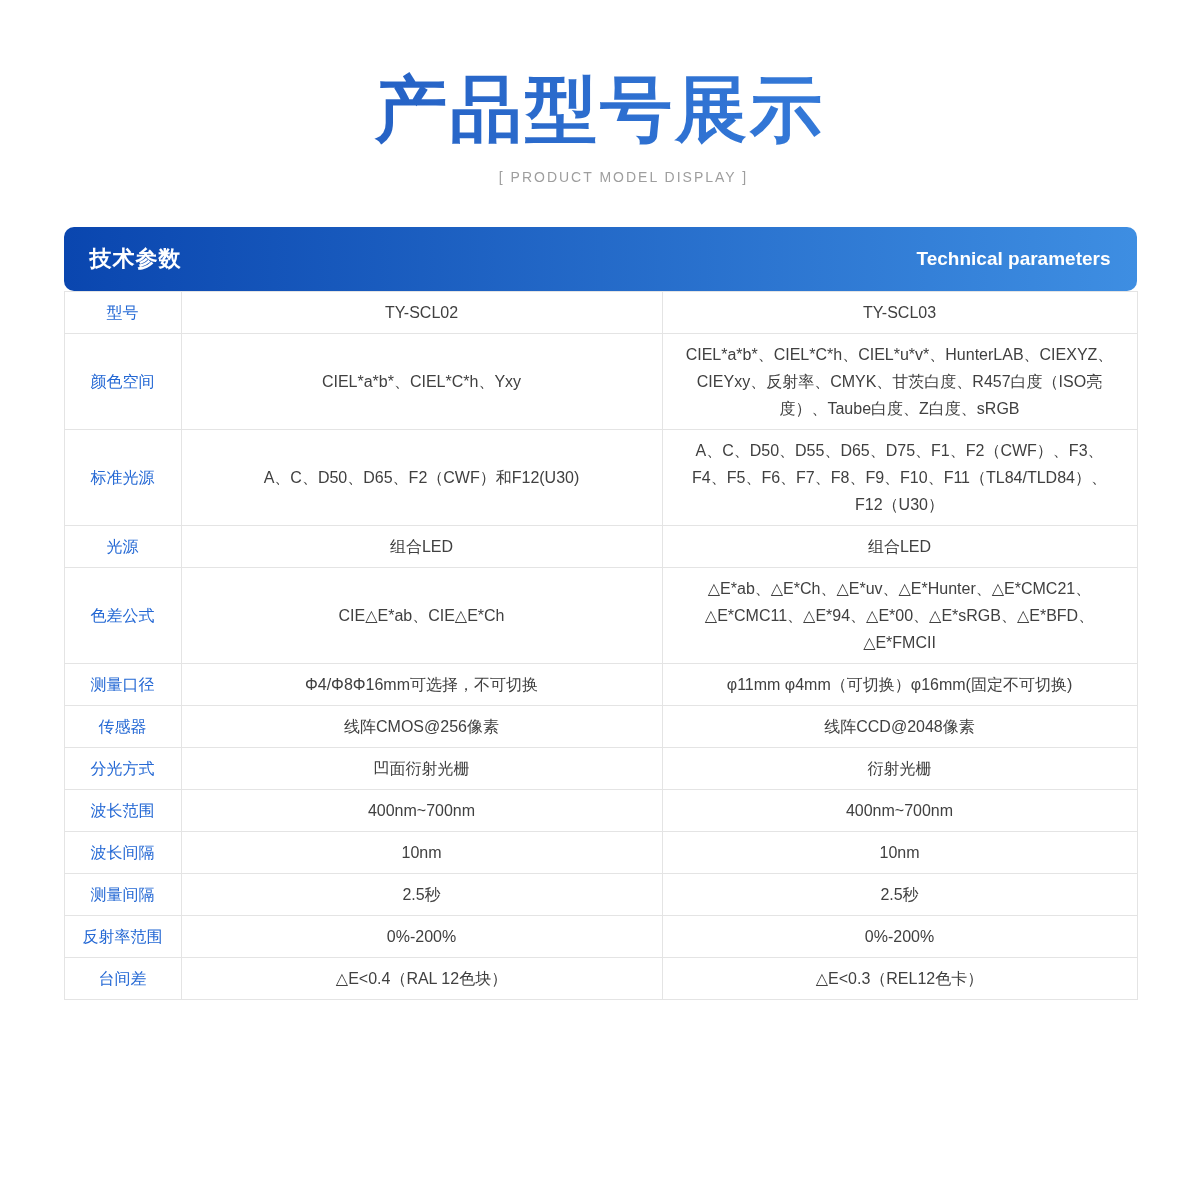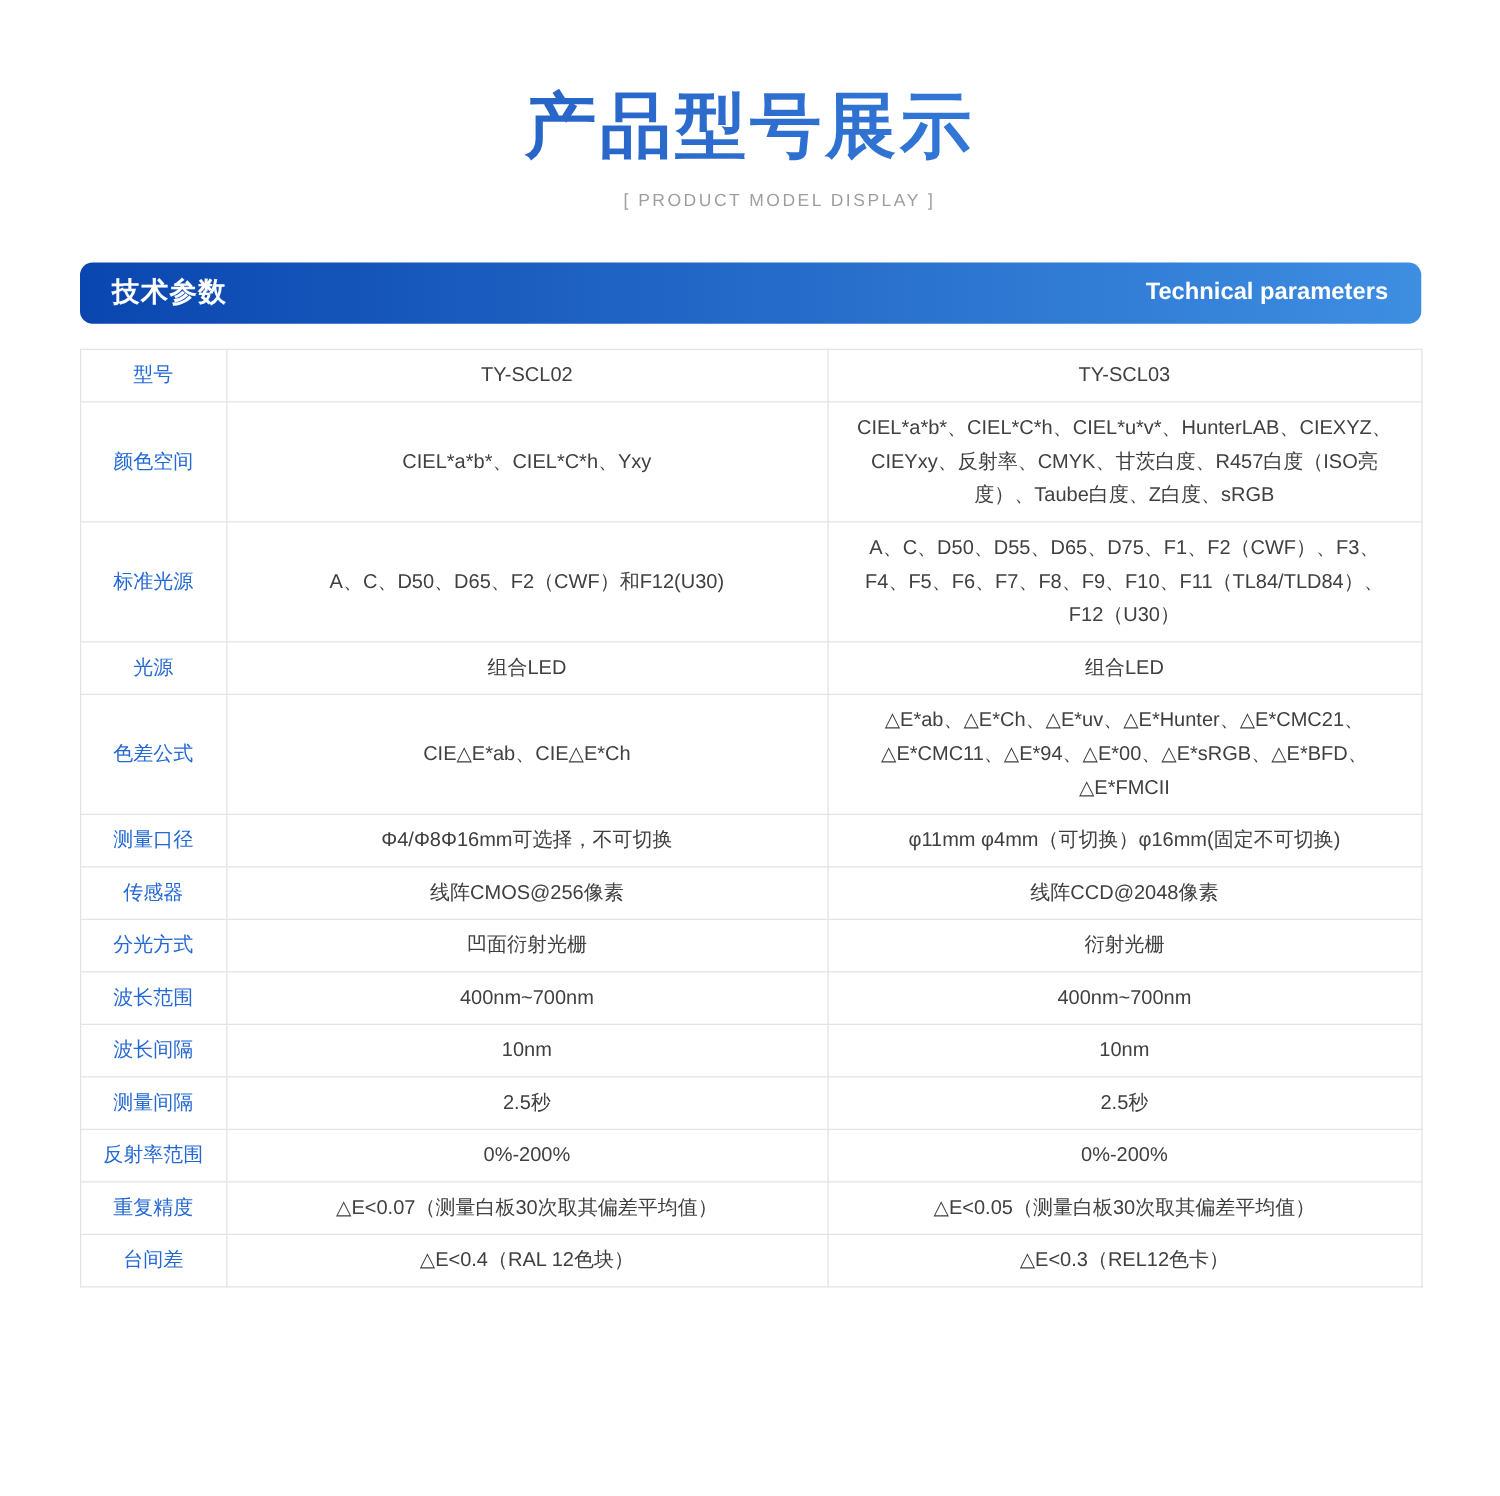--- a/index.html
+++ b/index.html
@@ -18,21 +18,21 @@
     width:1200px;
     min-height:1197px;
     margin:0 auto;
     font-family:"Liberation Sans","DejaVu Sans",sans-serif;
     color:var(--cell-text,#404040);
   }
   .page-title{
     padding-top:68px;
     text-align:center;
     font-family:"DejaVu Serif","Liberation Serif",serif;
-    font-size:57px;
+    font-size:72px;
     font-weight:900;
     letter-spacing:3px;
     color:#2b6ad6;
     line-height:1.15;
   }
   @supports ((-webkit-background-clip:text) or (background-clip:text)){
     .page-title{
       background:linear-gradient(90deg,var(--title-blue-start,#1a4fb5),var(--title-blue-end,#3f8ce8));
       -webkit-background-clip:text;
       background-clip:text;
@@ -45,21 +45,21 @@
     font-size:14px;
     letter-spacing:2px;
     color:var(--subtitle-gray,#9e9e9e);
     padding-left:47px;
   }
   .spec-panel{
     width:1073px;
     margin:42px auto 0 auto;
   }
   .panel-header{
-    height:49px;
+    height:64px;
     border-radius:10px;
     background:linear-gradient(90deg,var(--header-gradient-start,#0a46af),var(--header-gradient-end,#3e8ee2));
     display:flex;
     align-items:center;
     justify-content:space-between;
     padding:0 26px 0 26px;
     color:#ffffff;
   }
   .panel-header .cn{
     font-size:22px;
@@ -67,21 +67,20 @@
     letter-spacing:1px;
   }
   .panel-header .en{
     font-size:19px;
     font-weight:600;
   }
   table.spec-table{
     width:100%;
     border-collapse:collapse;
     table-layout:fixed;
-    margin-top:20px;
   }
   table.spec-table td{
     border:1px solid var(--border,#e4e4e4);
     text-align:center;
     vertical-align:middle;
     font-size:16px;
     line-height:27px;
     padding:7px 16px;
     color:var(--cell-text,#404040);
     word-break:break-word;
@@ -165,24 +164,19 @@
           <td class="label-cell">测量间隔</td>
           <td class="value-cell">2.5秒</td>
           <td class="value-cell">2.5秒</td>
         </tr>
         <tr>
           <td class="label-cell">反射率范围</td>
           <td class="value-cell">0%-200%</td>
           <td class="value-cell">0%-200%</td>
         </tr>
         <tr>
-          <td class="label-cell">重复精度</td>
-          <td class="value-cell">△E&lt;0.07（测量白板30次取其偏差平均值）</td>
-          <td class="value-cell">△E&lt;0.05（测量白板30次取其偏差平均值）</td>
-        </tr>
-        <tr>
           <td class="label-cell">台间差</td>
           <td class="value-cell">△E&lt;0.4（RAL 12色块）</td>
           <td class="value-cell">△E&lt;0.3（REL12色卡）</td>
         </tr>
       </tbody>
   </table>
 </div>
 
 </body></html>

